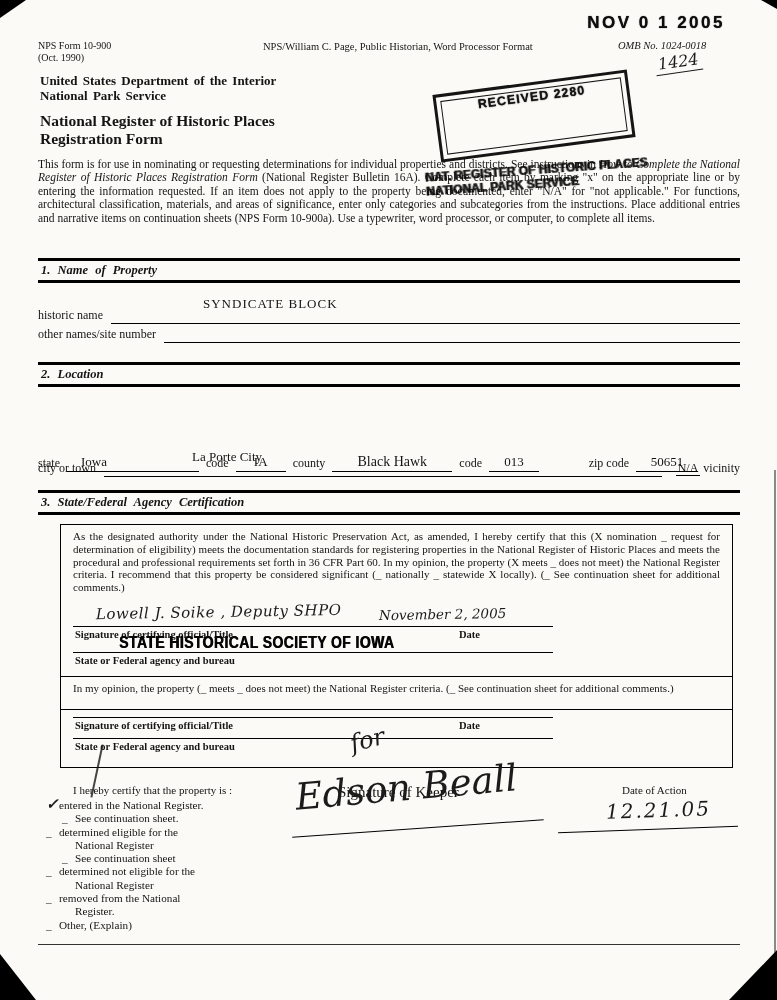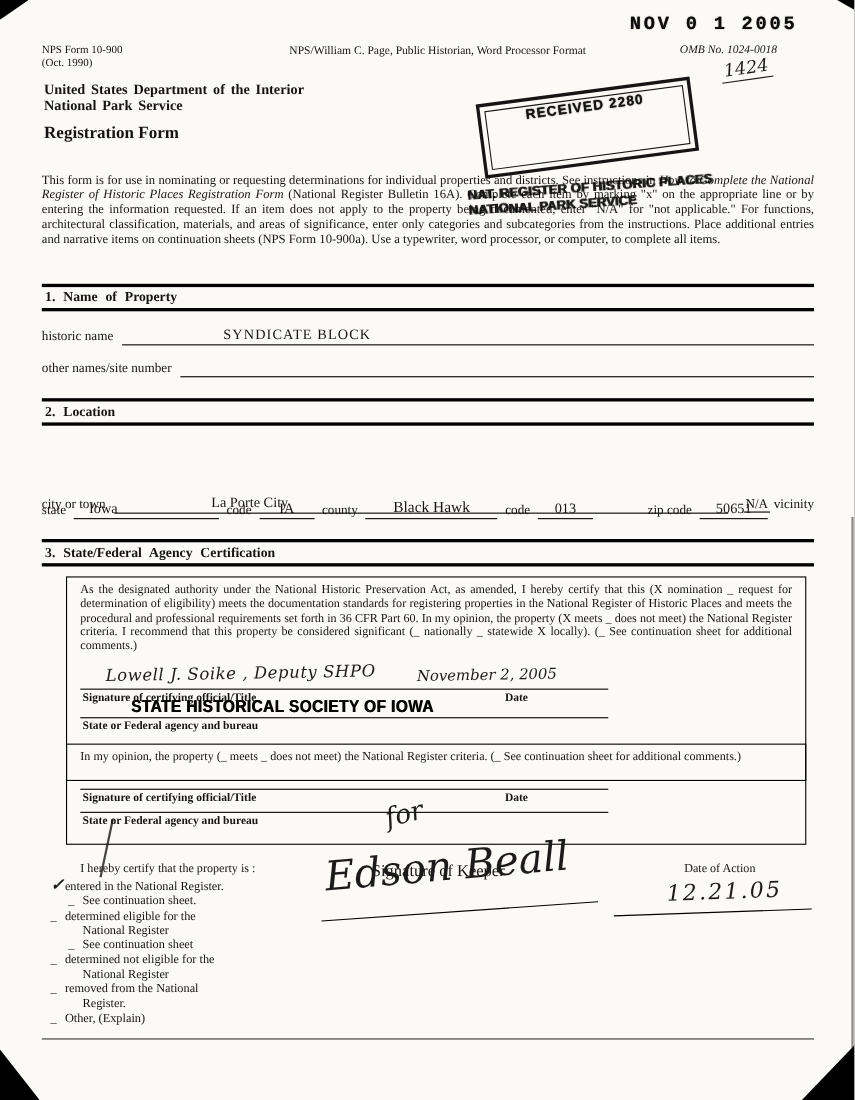--- a/index.html
+++ b/index.html
@@ -14,21 +14,21 @@
 
   
   .corner { position:absolute; background:#000; z-index:9; }
   .corner.tl { top:0; left:0; width:26px; height:18px; clip-path:polygon(0 0,100% 0,0 100%); }
   .corner.tr { top:0; right:0; width:16px; height:9px; clip-path:polygon(0 0,100% 0,100% 100%); }
   .corner.bl { bottom:0; left:0; width:36px; height:46px; clip-path:polygon(0 0,0 100%,100% 100%); }
   .corner.br { bottom:0; right:0; width:48px; height:50px; clip-path:polygon(100% 0,100% 100%,0 100%); }
   .edge-right { position:absolute; right:1px; top:470px; height:530px; width:2px; background:#2b2b2b; opacity:.55; }
 
   
-  .date-stamp { top:13px; right:52px; font-family:Liberation Mono, monospace; font-weight:bold;
+  .date-stamp { top:13px; right:52px; font-family:Liberation Sans, sans-serif; font-weight:bold;
     font-size:17px; letter-spacing:2.5px; color:#0d0d0d; text-shadow:0 0 1px #222; z-index:6; }
   .hdr-left  { top:40px; left:38px; font-size:10px; line-height:11.5px; }
   .hdr-center{ top:41px; left:263px; font-size:10.5px; }
   .hdr-right { top:40px; left:618px; font-size:10.5px; font-style:italic; }
   .hdr-handnum { top:52px; left:655px; font-size:16px; transform:rotate(-8deg); border-bottom:1.5px solid #1b1b1b; padding:0 3px 1px; }
   .dept  { top:74px; left:40px; font-weight:bold; font-size:13px; line-height:14.5px; word-spacing:2px; }
   .title { top:112px; left:40px; font-weight:bold; font-size:15.5px; line-height:17.5px; }
 
   .received-box { top:82px; left:436px; width:196px; height:68px; transform:rotate(-7.5deg);
     border:3px solid #151515; z-index:5; }
@@ -37,29 +37,29 @@
     font-family:"Liberation Sans",sans-serif; font-weight:bold; font-size:12.5px;
     letter-spacing:1px; text-shadow:0 0 1.2px #000; }
   .nat-stamp { top:163px; left:425px; transform:rotate(-4deg); z-index:5;
     font-family:"Liberation Sans",sans-serif; font-weight:bold; font-size:12px; line-height:14px;
     color:#0b0b0b; opacity:.92; filter:blur(.4px); text-shadow:1px 0 0 #000; }
 
   .intro { top:158px; left:38px; width:702px; font-size:11.5px; line-height:13.4px; text-align:justify; }
   .intro em { font-style:italic; }
 
   
-  .secbar { position:absolute; left:38px; width:702px; }
+  .secbar { position:absolute; left:38px; width:702px;font-style:italic; }
   .secbar .rule-top { height:3px; background:#000; }
   .secbar .head { font-weight:bold; font-size:12.5px; word-spacing:4px; padding:2px 0 2px 3px; }
   .secbar .rule-bot { height:2.5px; background:#000; }
 
   
   .frow { position:absolute; left:38px; width:702px; display:flex; align-items:flex-end; font-size:12px; }
   .flabel { white-space:nowrap; padding:0 8px 1px 0; }
-  .ffill  { flex:1; border-bottom:1.2px solid #000; white-space:nowrap; font-size:13px; padding-bottom:1px; }
+  .ffill  { flex:1; border-bottom:1.2px solid #000; white-space:nowrap; font-size:13px; padding-bottom:11px; }
   .ftrail { white-space:nowrap; padding:0 0 1px 14px; }
   .na { border-bottom:1.2px solid #000; padding:0 2px; }
   .val-offset-a { padding-left:92px; letter-spacing:1px; }
   .val-offset-b { padding-left:78px; }
   .val-offset-c { padding-left:88px; }
   .seg { border-bottom:1.2px solid #000; text-align:center; font-size:13px; padding-bottom:1px; white-space:nowrap; }
   .slabel { white-space:nowrap; padding:0 7px 1px; }
 
   
   .certbox { position:absolute; left:60px; width:673px; border:1.5px solid #000; }
@@ -109,20 +109,21 @@
   </div>
   <div class="abs hdr-center">NPS/William C. Page, Public Historian, Word Processor Format</div>
   <div class="abs hdr-right">OMB No. 1024-0018</div>
   <div class="abs hand hdr-handnum">1424</div>
 
   <div class="abs dept">
     <div>United States Department of the Interior</div>
     <div>National Park Service</div>
   </div>
   <div class="abs title">
+    <div>National Register of Historic Places</div>
     <div>Registration Form</div>
   </div>
 
   <div class="abs received-box">
     <div class="inner"></div>
     <div class="rtext">RECEIVED 2280</div>
   </div>
   <div class="abs nat-stamp">
     <div>NAT. REGISTER OF HISTORIC PLACES</div>
     <div>NATIONAL PARK SERVICE</div>

